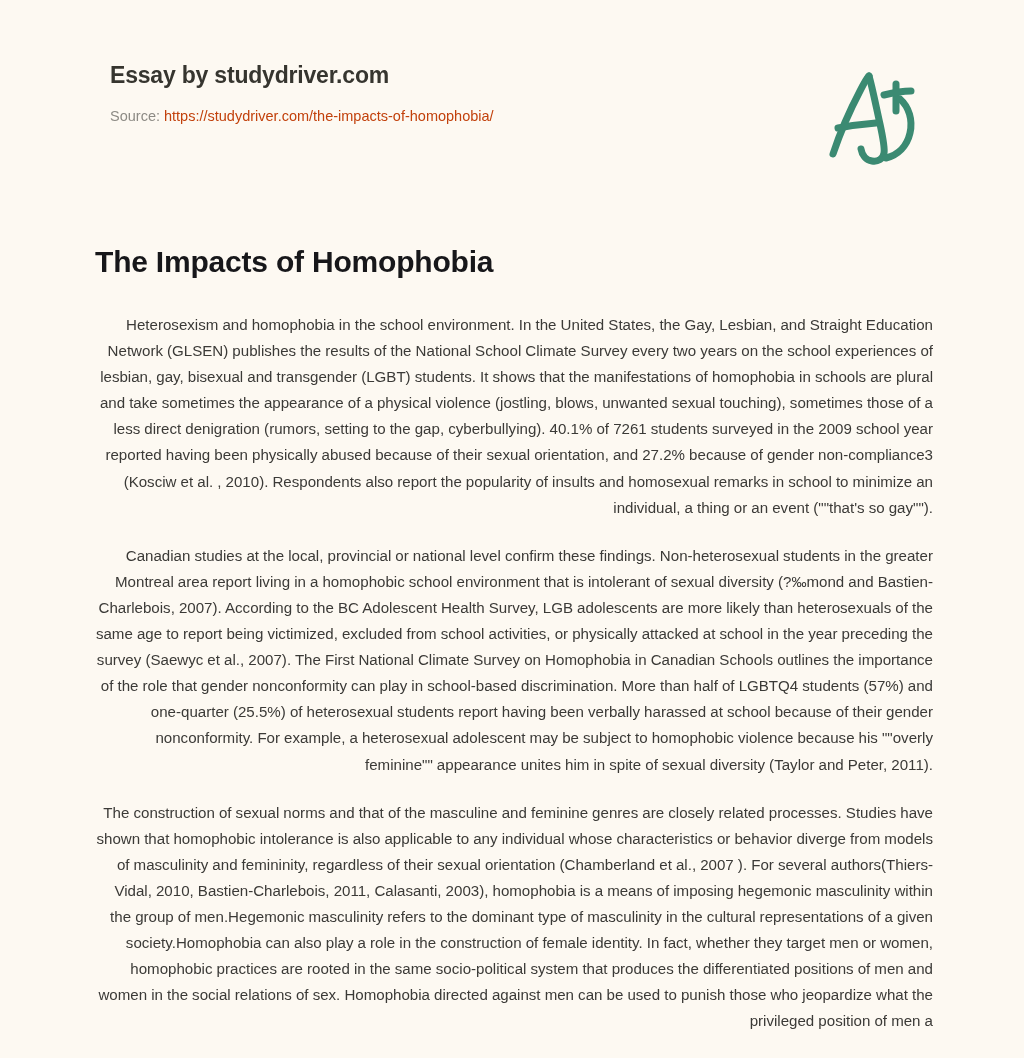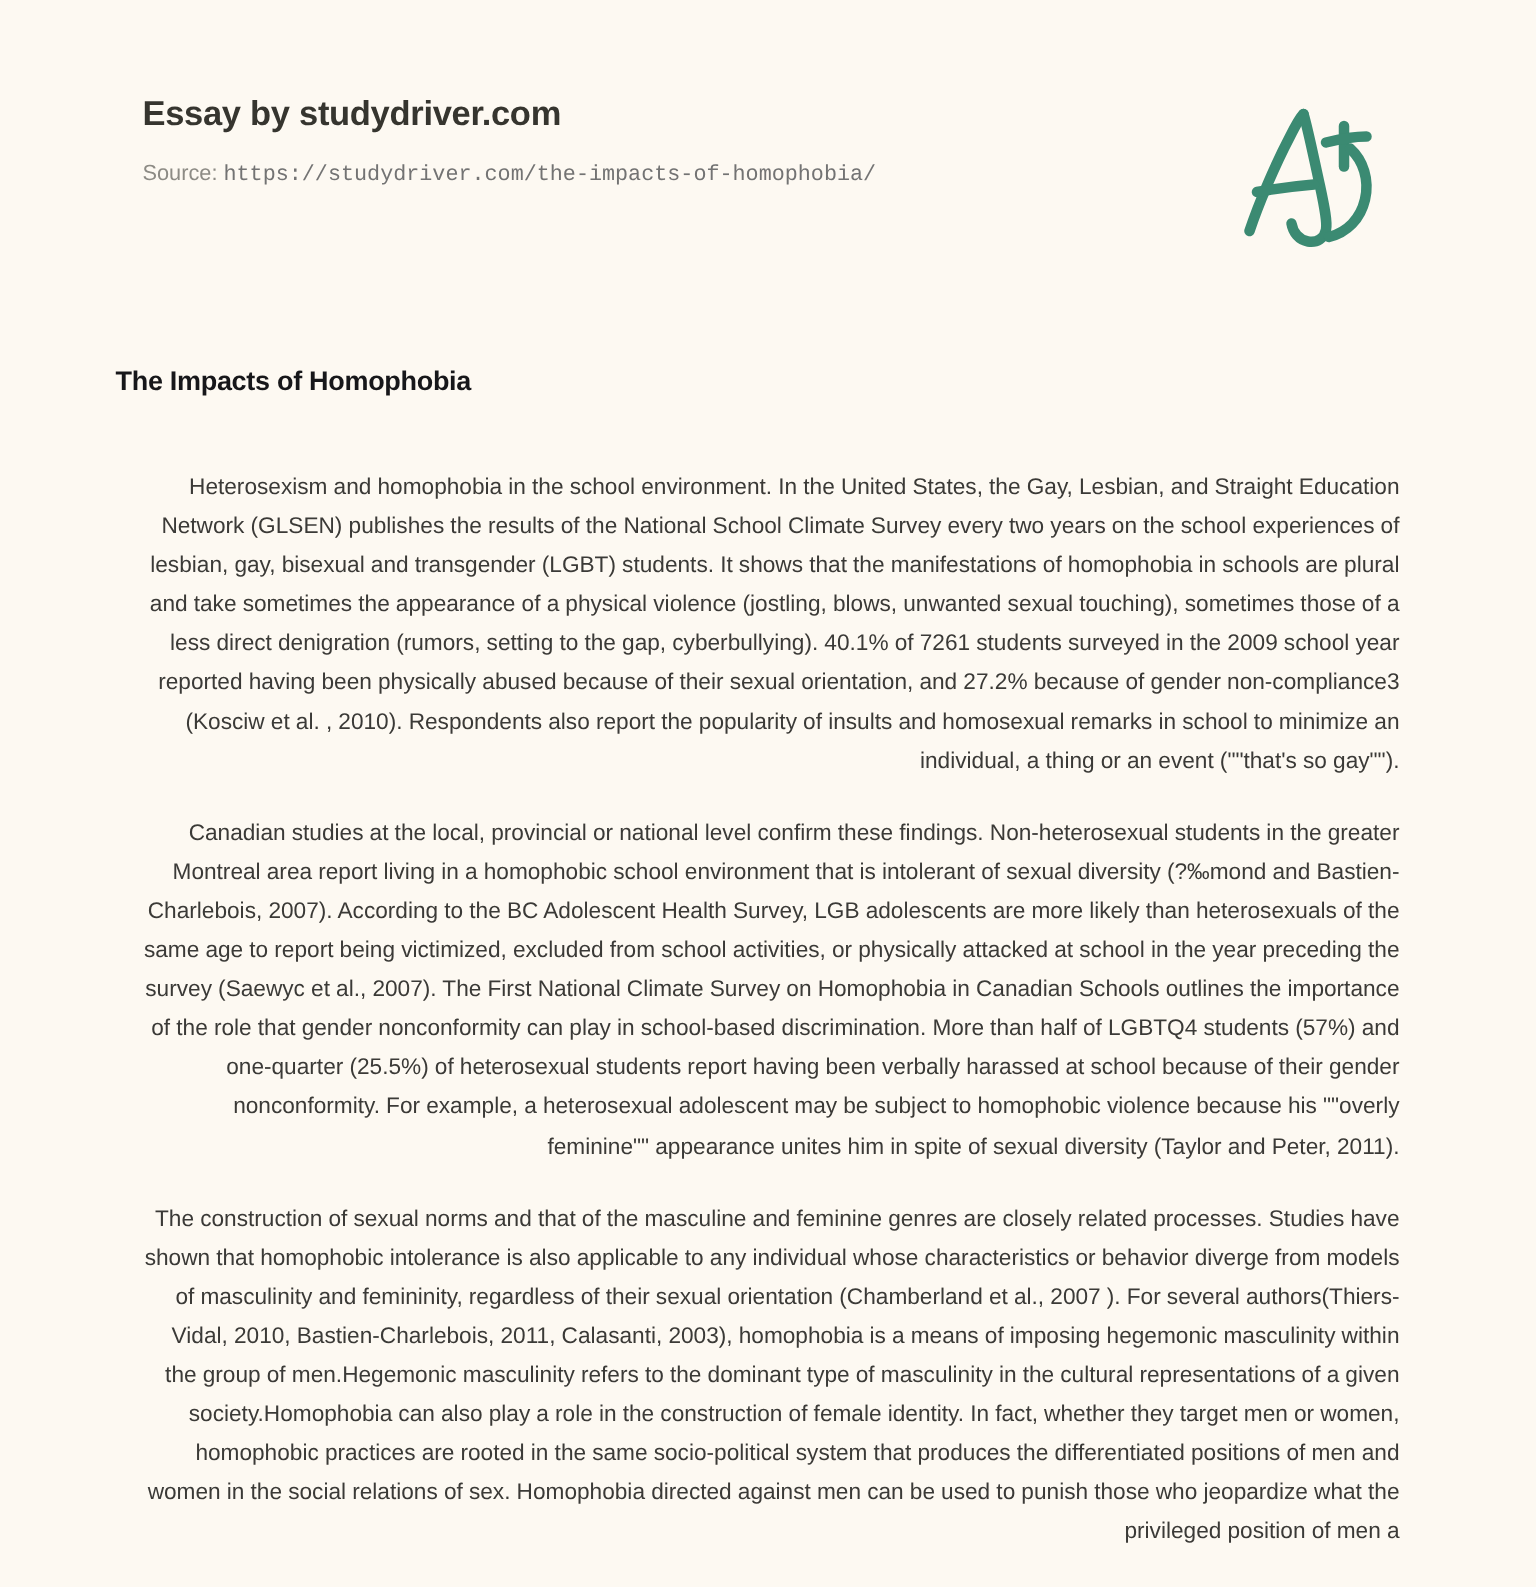--- a/index.html
+++ b/index.html
@@ -28,21 +28,21 @@
   .header {
     position: absolute;
     left: 0;
     top: 0;
     width: 1024px;
     height: 200px;
   }
 
   .brand-block {
     position: absolute;
-    left: 95px;
+    left: 110px;
     top: 62px;
     width: 620px;
   }
 
   .brand-title {
     font-family: "Liberation Sans", sans-serif;
     font-size: 23px;
     font-weight: bold;
     color: #36352f;
     letter-spacing: -0.2px;
@@ -59,47 +59,46 @@
     color: #8d8b85;
     white-space: nowrap;
   }
 
   .source-label {
     color: #8d8b85;
     margin-top: 24px;
   }
 
   .source-url {
-    color: #737373;
+    color: #c2410c;
     text-decoration: none;
-    font-family: Liberation Mono, monospace;
   }
 
   
   .logo {
     position: absolute;
     left: 812px;
     top: 58px;
     width: 112px;
     height: 112px;
   }
   .logo svg {
     display: block;
     width: 112px;
     height: 112px;
   }
 
   
   .doc-title {
     position: absolute;
-    left: 77px;
+    left: 95px;
     top: 243px;
     margin: 0;
     font-family: "Liberation Sans", sans-serif;
-    font-size: 18px;
+    font-size: 30px;
     font-weight: bold;
     color: #17171a;
     letter-spacing: -0.2px;
     line-height: 1.25;
     white-space: nowrap;
   }
 
   
   .body-copy {
     position: absolute;

